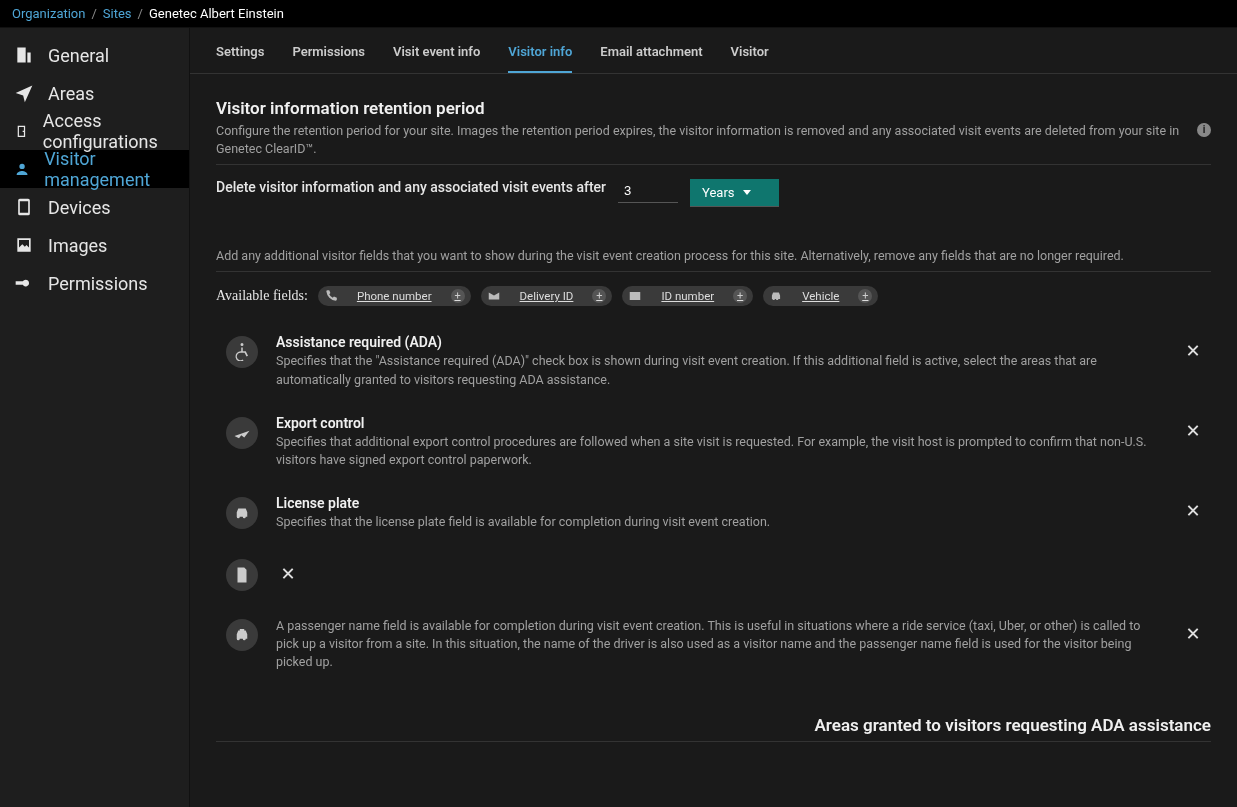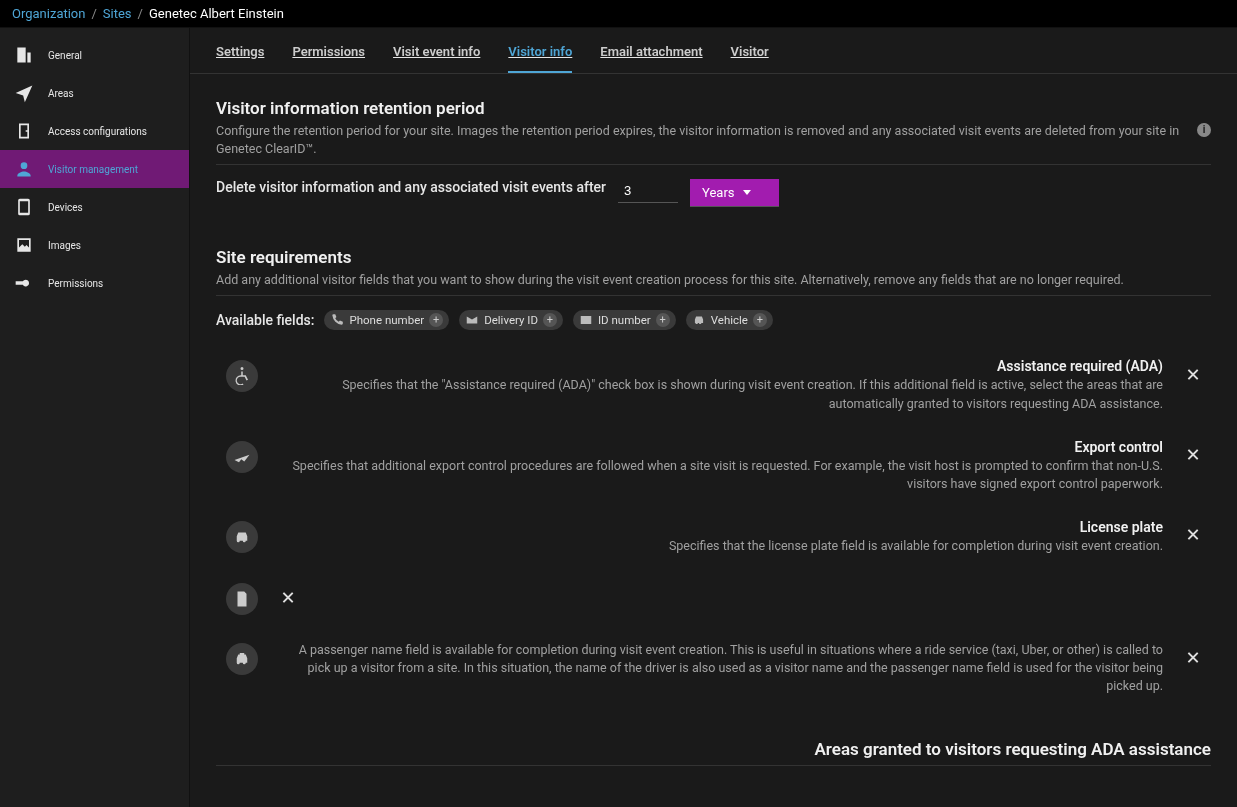--- a/index.html
+++ b/index.html
@@ -36,40 +36,39 @@
     padding-top:8px;
     flex-shrink:0;
   }
   .side-item{
     display:flex;
     align-items:center;
     height:38px;
     padding:0 14px;
     color:#e6e6e6;
     cursor:pointer;
-    font-size:10px;
-  }
-  .side-item.active{background:#701a75;color:#4fa6d6;}
+    font-size:18px;
+  }
+  .side-item.active{background:#000000;color:#4fa6d6;}
   .side-icon{
     width:20px;height:20px;margin-right:14px;
     display:inline-flex;align-items:center;justify-content:center;
     fill:currentColor;
   }
   .main{
     flex:1;
     overflow-y:auto;
     background:#1a1a1a;
     padding:0 0 40px 0;
   }
   .tabs{
     display:flex;
     gap:28px;
     padding:16px 26px 0 26px;
     border-bottom:1px solid #333;
-    text-decoration:underline;
   }
   .tab{
     padding-bottom:12px;
     font-size:13px;
     color:#ccc;
     font-weight:600;
     cursor:pointer;
     border-bottom:2px solid transparent;
   }
   .tab.active{color:#4fa6d6;border-bottom-color:#4fa6d6;}
@@ -108,65 +107,65 @@
   .num-input{
     background:transparent;
     border:none;
     border-bottom:1px solid #555;
     color:#fff;
     width:60px;
     padding:4px 6px;
     font-size:13px;
   }
   .unit-select{
-    background:#a21caf;
+    background:#0f766e;
     border:none;
     border-bottom:1px solid #555;
     color:#fff;
     padding:6px 28px 6px 12px;
     font-size:13px;
     position:relative;
     cursor:pointer;
     display:flex;align-items:center;gap:8px;
   }
   .caret{
     width:0;height:0;border-left:4px solid transparent;
     border-right:4px solid transparent;border-top:5px solid #fff;
   }
   .avail-row{
     display:flex;align-items:center;gap:10px;flex-wrap:wrap;
     margin-bottom:18px;
   }
-  .avail-label{font-size:14px;font-weight:500;}
+  .avail-label{font-size:14px;font-weight:500;font-family:Liberation Serif, serif;}
   .chip{
     background:#3a3a3a;
     border-radius:12px;
     padding:3px 6px 3px 6px;
-    display:inline-flex;align-items:center;gap:5px;
-    font-size:11.5px;color:#ddd;
+    display:inline-flex;align-items:center;gap:19px;
+    font-size:11.5px;color:#ddd;text-decoration:underline;
   }
   .chip .mini-icon{
     width:14px;height:14px;fill:#bbb;display:inline-flex;align-items:center;justify-content:center;
   }
   .chip .add-btn{
     width:14px;height:14px;border-radius:50%;background:#555;
     color:#ccc;font-size:11px;line-height:14px;text-align:center;
     cursor:pointer;
   }
   .req-item{
     display:flex;align-items:flex-start;gap:18px;
     padding:10px 0 16px 10px;
   }
   .req-icon{
     width:32px;height:32px;border-radius:50%;background:#3a3a3a;
     display:flex;align-items:center;justify-content:center;
     flex-shrink:0;margin-top:2px;
   }
   .req-icon svg{width:18px;height:18px;fill:#ccc;}
-  .req-body{flex:1;text-align:right;}
+  .req-body{flex:1;}
   .req-title{font-size:14px;font-weight:600;color:#f0f0f0;margin-bottom:2px;}
   .req-desc{font-size:12.5px;color:#a0a0a0;line-height:1.45;}
   .req-remove{
     width:24px;height:24px;color:#e0e0e0;cursor:pointer;
     display:flex;align-items:center;justify-content:center;
     font-size:18px;flex-shrink:0;margin-right:6px;margin-top:4px;
   }
   .area-sec{margin-top:28px;text-align:right;}
 </style>
 </head>
@@ -261,21 +260,20 @@
       </div>
       <div class="retention-row">
         <span class="retention-label">Delete visitor information and any associated visit events after</span>
         <input class="num-input" value="3" style="">
         <div class="unit-select">
           <span>Years</span>
           <span class="caret"></span>
         </div>
       </div>
 
-      <h2 class="section">Site requirements</h2>
       <div class="section-desc">
         <span>Add any additional visitor fields that you want to show during the visit event creation process for this site. Alternatively, remove any fields that are no longer required.</span>
       </div>
 
       <div class="avail-row">
         <span class="avail-label">Available fields:</span>
 
         <span class="chip">
           <span class="mini-icon">
               <svg viewBox="0 0 24 24">

